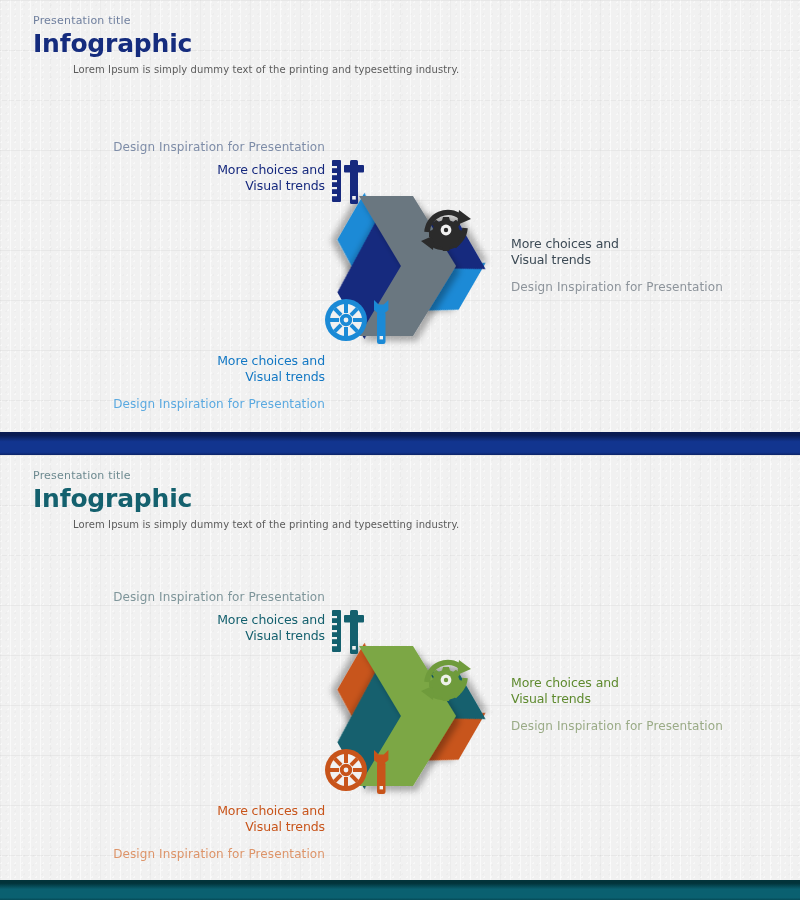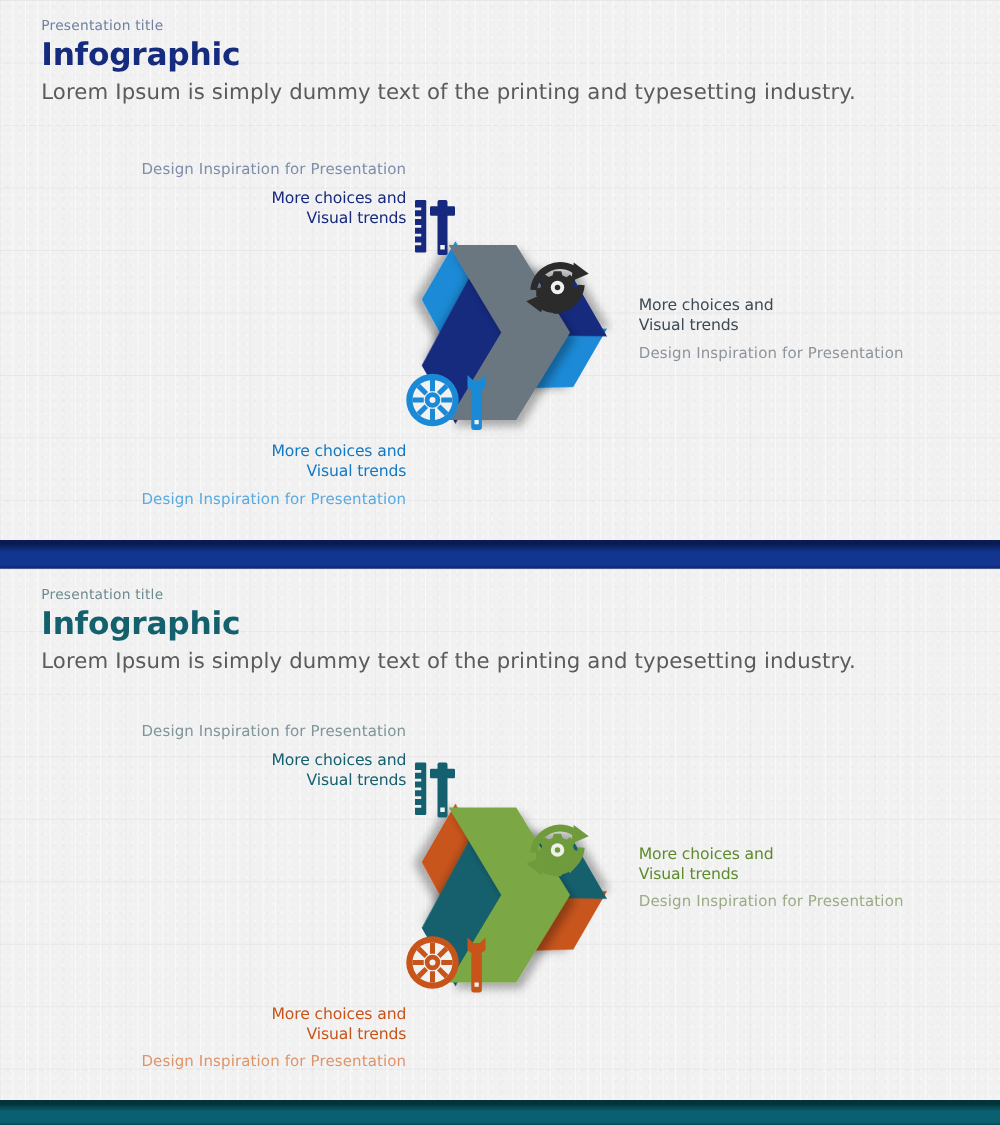--- a/index.html
+++ b/index.html
@@ -38,36 +38,36 @@
   .bar{position:absolute;left:0;width:800px;z-index:6;}
   #bar-mid{top:432px;height:23px;
     background:linear-gradient(to bottom,#0a1b52 0%,#0a1b52 14%,#12358f 42%,#12358f 88%,#0d2468 100%);}
   #bar-bottom{top:880px;height:20px;
     background:linear-gradient(to bottom,#02333a 0%,#02333a 16%,#0a6070 46%,#0a6070 88%,#054a57 100%);}
 
   
   .hdr{position:absolute;left:33px;top:14px;z-index:4;}
   .kicker{font-size:11px;letter-spacing:.2px;}
   .h1{font-size:25px;font-weight:bold;line-height:1.12;margin-top:3px;letter-spacing:-.2px;}
-  .sub{font-size:17px;color:#5b5b5b;margin-top:6px;letter-spacing:.1px;}
+  .sub{font-size:10px;color:#5b5b5b;margin-top:6px;letter-spacing:.1px;margin-left:40px;}
   #slide1 .kicker{color:#6f7f9e;}
   #slide1 .h1{color:#152c7e;}
   #slide2 .kicker{color:#6d8a90;}
   #slide2 .h1{color:#14616e;}
 
   
   .wheel{position:absolute;z-index:3;}
   #wheel1{left:258px;top:118px;width:290px;height:280px;}
   #wheel2{left:258px;top:568px;width:290px;height:280px;}
   .wheel svg{display:block;width:100%;height:100%;overflow:visible;}
 
   
   .lbl{position:absolute;z-index:5;line-height:1.28;}
   .lbl .head{font-size:12.5px;font-weight:normal;letter-spacing:-.1px;}
-  .lbl .desc{font-size:12px;letter-spacing:.1px;}
+  .lbl .desc{font-size:12px;letter-spacing:.1px;margin-top:12px;}
   .ra{text-align:right;}
   .la{text-align:left;}
   .gap-t{margin-top:7px;}
   .gap-b{margin-bottom:7px;}
 
   
   #s1-top   {left:20px;  top:128px; width:305px;}
   #s1-right {left:511px; top:236px; width:270px;}
   #s1-bot   {left:20px;  top:353px; width:305px;}
   

